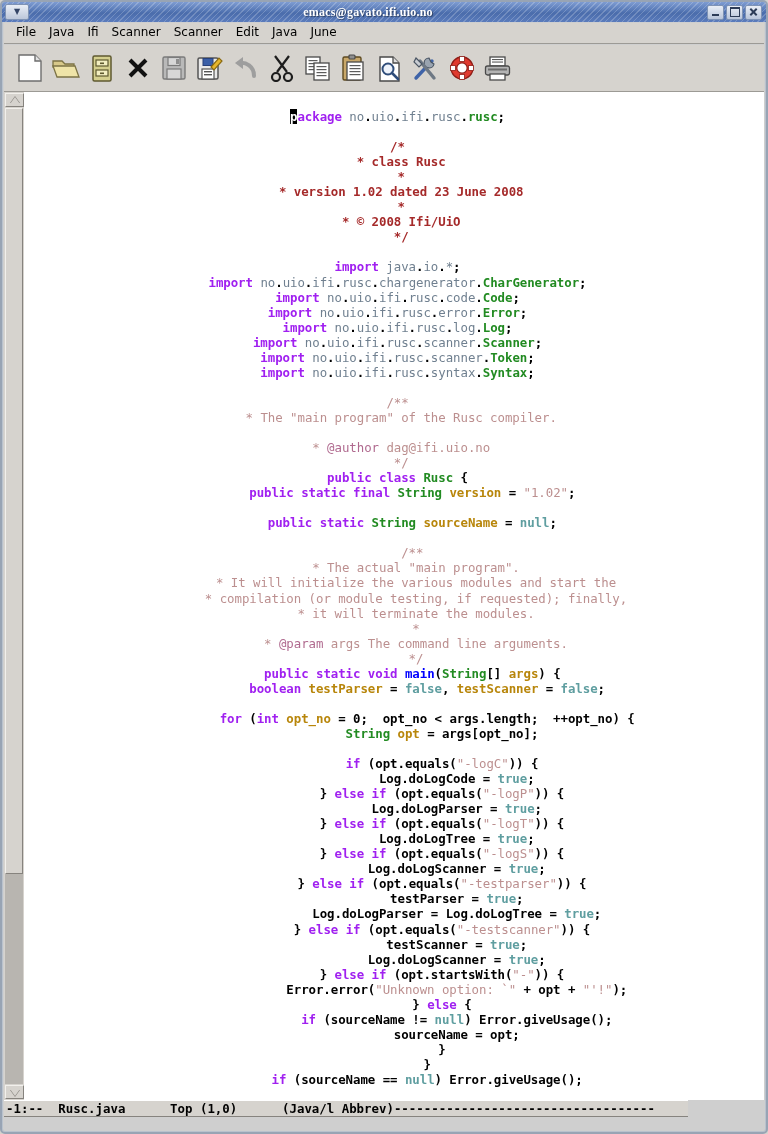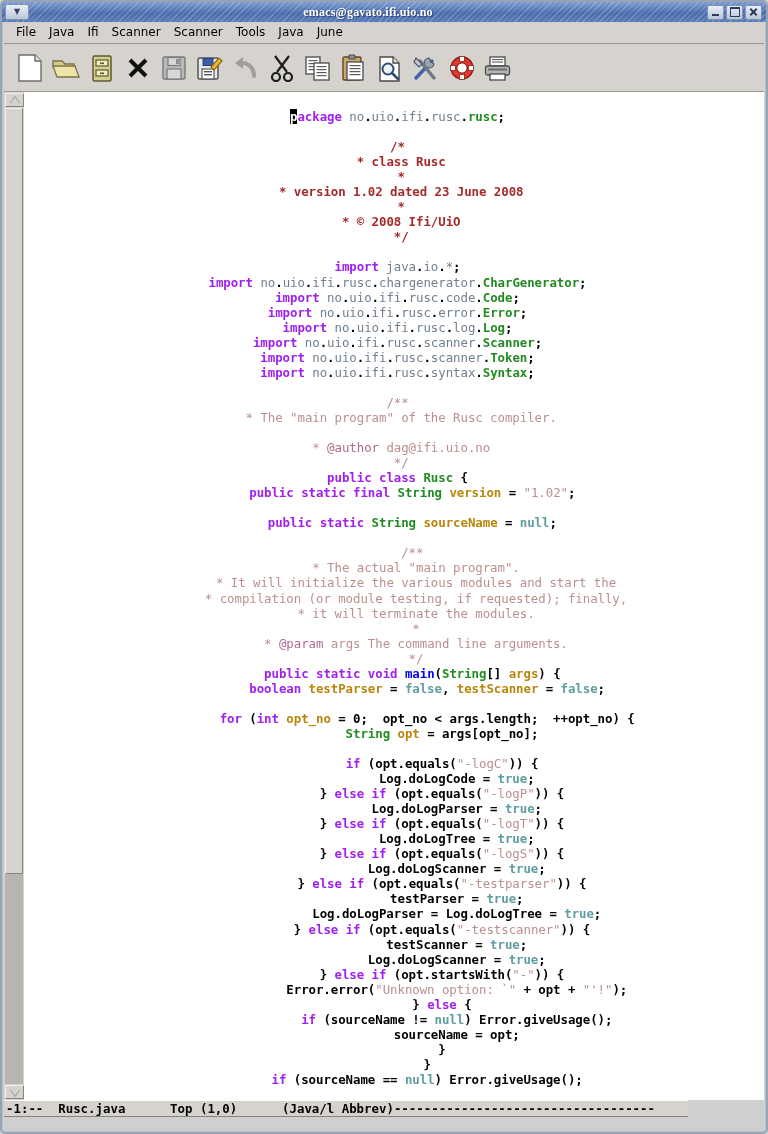--- a/index.html
+++ b/index.html
@@ -233,21 +233,21 @@
       </div>
     </div>
   </div>
 
   <div class="menubar">
     <div class="menu-item">File</div>
     <div class="menu-item">Java</div>
     <div class="menu-item">Ifi</div>
     <div class="menu-item">Scanner</div>
     <div class="menu-item">Scanner</div>
-    <div class="menu-item">Tools</div>
+    <div class="menu-item">Edit</div>
     <div class="menu-item">Java</div>
     <div class="menu-item">June</div>
   </div>
 
   <div class="toolbar">
 
     <div class="tool">
       <svg width="26" height="28" viewBox="0 0 26 28">
         <path d="M2 1 h16 l6 6 v20 h-22 z" fill="#ffffff" stroke="#6e6e6e" stroke-width="1.4"></path>
         <path d="M18 1 v6 h6" fill="#e2e2e2" stroke="#6e6e6e" stroke-width="1.4"></path>

